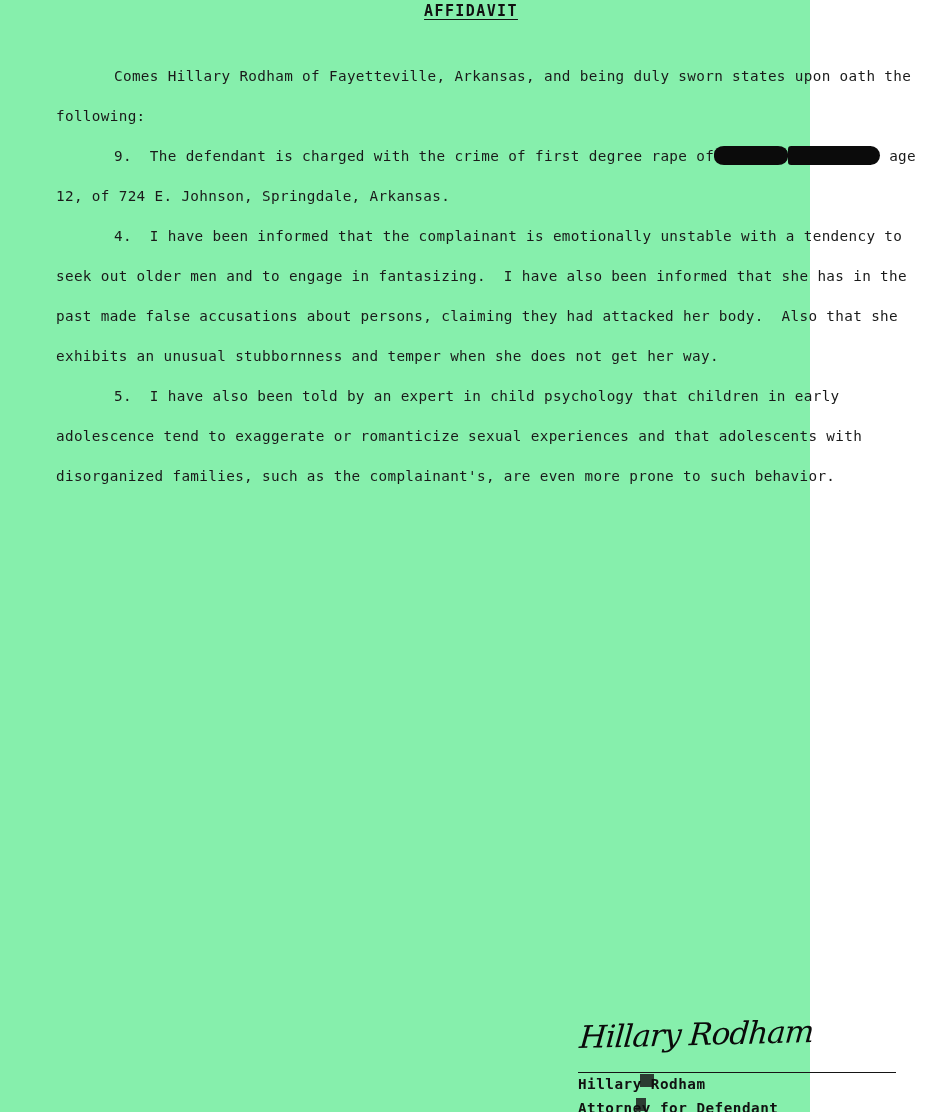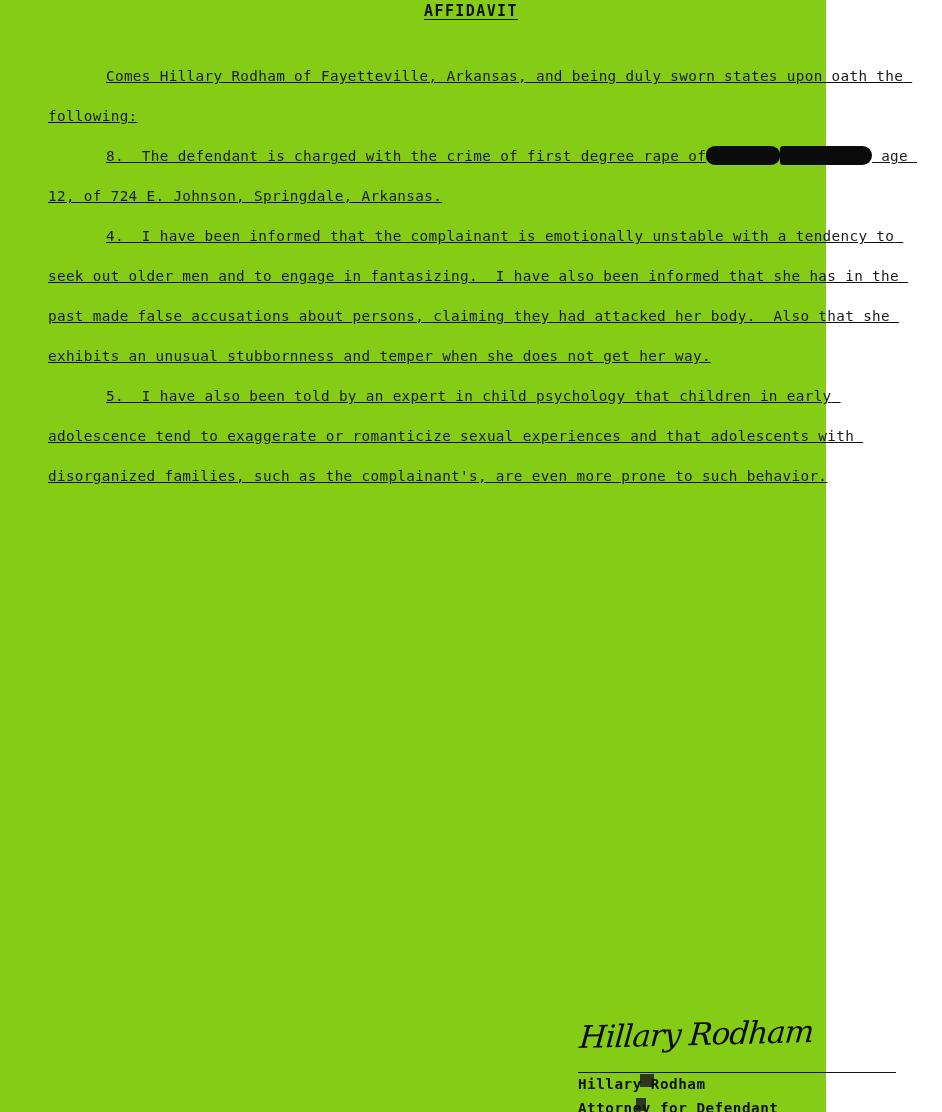--- a/index.html
+++ b/index.html
@@ -14,43 +14,41 @@
     font-family: "DejaVu Sans Mono", monospace;
     color: #111111;
     overflow: hidden;
   }
 
   .page {
     position: absolute;
     left: 0; top: 0;
     width: 810px;
     height: 1112px;
-    background: #84cc16;
-    padding-left: 16px;
+    background: #86efac;
   }
 
   .doc-title {
     position: absolute;
     left: 0;
     top: 2px;
     width: 942px;
     text-align: center;
     font-size: 15px;
     font-weight: bold;
     letter-spacing: 1.4px;
     text-decoration: underline;
     text-underline-offset: 3px;
   }
 
   .body-block {
     position: absolute;
-    left: 48px;
+    left: 56px;
     top: 56px;
     width: 860px;
-    text-decoration: underline;
   }
 
   p.para {
     margin: 0 0 0 0;
     font-size: 14.3px;
     line-height: 40px;
     letter-spacing: 0.35px;
     white-space: pre-wrap;
     text-indent: 0;
     color: #1a1a1a;
@@ -130,21 +128,21 @@
 
 <div class="page">
 
   <div class="doc-title">AFFIDAVIT</div>
 
   <div class="body-block">
 
     <p class="para"><span class="ind"></span><span>Comes Hillary Rodham of Fayetteville, Arkansas, and being duly sworn states upon oath the following:</span></p>
 
 
-    <p class="para"><span class="ind"></span><span>8.  The defendant is charged with the crime of first degree rape of</span><span class="redact r1"></span><span class="redact r2"></span> <span>age 12, of 724 E. Johnson, Springdale, Arkansas.</span></p>
+    <p class="para"><span class="ind"></span><span>9.  The defendant is charged with the crime of first degree rape of</span><span class="redact r1"></span><span class="redact r2"></span> <span>age 12, of 724 E. Johnson, Springdale, Arkansas.</span></p>
 
 
     <p class="para"><span class="ind"></span><span>4.  I have been informed that the complainant is emotionally unstable with a tendency to seek out older men and to engage in fantasizing.  I have also been informed that she has in the past made false accusations about persons, claiming they had attacked her body.  Also that she exhibits an unusual stubbornness and temper when she does not get her way.</span></p>
 
     <p class="para"><span class="ind"></span><span>5.  I have also been told by an expert in child psychology that children in early adolescence tend to exaggerate or romanticize sexual experiences and that adolescents with disorganized families, such as the complainant's, are even more prone to such behavior.</span></p>
 
 
 
   </div>
 

